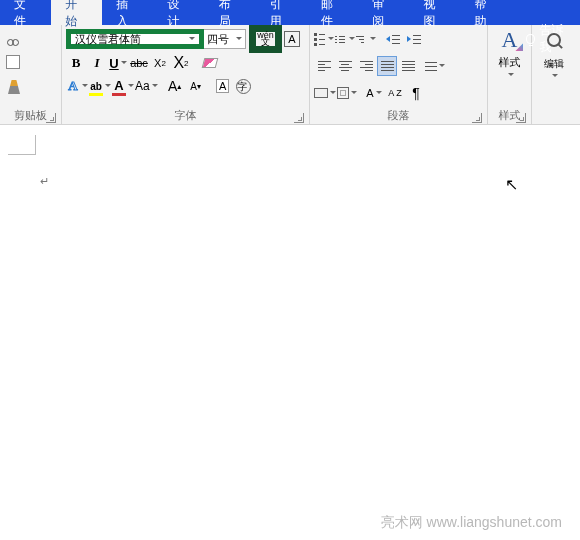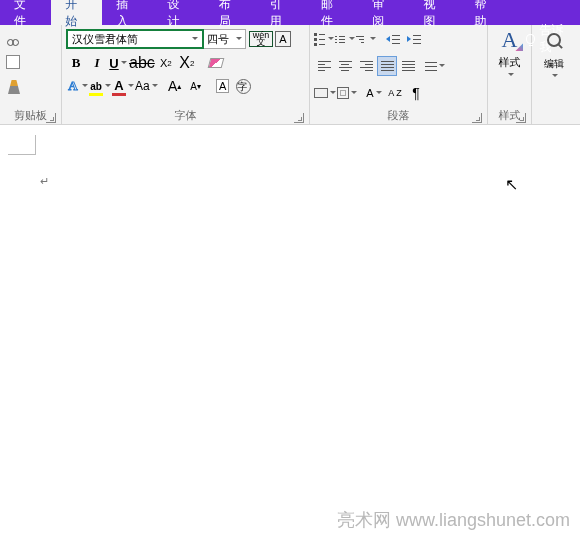--- a/index.html
+++ b/index.html
@@ -1,18 +1,18 @@
 <!DOCTYPE html>
 <html><head>
 <meta charset="utf-8">
 <style>
 * { margin: 0; padding: 0; box-sizing: border-box; font-family: "Microsoft YaHei", sans-serif; }
 body { width: 580px; height: 540px; background: #fff; overflow: hidden; position: relative; }
 
-.tabs { background: #6d28d9; height: 25px; display: flex; align-items: stretch; color: #fff; font-size: 12px; }
+.tabs { background: #1d4ed8; height: 25px; display: flex; align-items: stretch; color: #fff; font-size: 12px; }
 .tab { padding: 0 14px; display: flex; align-items: center; cursor: pointer; }
 .tab.active { background: #f3f3f3; color: #2b579a; }
 .tab.tell { margin-left: auto; padding-right: 6px; gap: 4px; margin-top: 39px; }
 .bulb { width: 10px; height: 10px; border: 1px solid #fff; border-radius: 50%; position: relative; }
 .bulb::after { content: ""; position: absolute; width: 4px; height: 1px; background: #fff; left: 2px; bottom: -3px; }
 
 .ribbon { background: #f3f3f3; border-bottom: 1px solid #d4d4d4; height: 100px; display: flex; }
 .group { border-right: 1px solid #d4d4d4; display: flex; flex-direction: column; padding: 2px 4px 0; }
 .group-body { flex: 1; display: flex; align-items: flex-start; }
 .group-label { font-size: 11px; color: #666; text-align: center; height: 16px; line-height: 14px; position: relative; }
@@ -30,26 +30,26 @@
 .clip-icon::after { content: ""; position: absolute; top: 4px; left: 3px; width: 14px; height: 18px; background: #fff; border: 1px solid #ccc; }
 .scissors { width: 14px; height: 14px; position: relative; }
 .scissors::before, .scissors::after { content: ""; position: absolute; width: 5px; height: 5px; border: 1px solid #555; border-radius: 50%; bottom: 0; }
 .scissors::before { left: 0; } .scissors::after { right: 2px; }
 .copy-i { width: 12px; height: 12px; border: 1px solid #888; background: #fff; position: relative; }
 .copy-i::after { content: ""; position: absolute; left: -3px; top: -3px; width: 12px; height: 12px; border: 1px solid #888; background: #fff; }
 .brush { width: 12px; height: 14px; background: linear-gradient(#e0a030 40%, #888 40%); clip-path: polygon(30% 0, 70% 0, 100% 100%, 0 100%); }
 
 
 .fontbox { display: flex; margin: 2px 0 4px; }
-.fontname { width: 138px; height: 20px; border: 2px solid #15803d; background: #fff; font-size: 11px; padding: 0 4px; display: flex; align-items: center; justify-content: space-between; }
+.fontname { width: 138px; height: 20px; border: 5px solid #15803d; background: #fff; font-size: 11px; padding: 0 4px; display: flex; align-items: center; justify-content: space-between; }
 .fontsize { width: 42px; height: 20px; border: 1px solid #ababab; border-left: none; background: #fff; font-size: 11px; padding: 0 3px; display: flex; align-items: center; justify-content: space-between; }
 .row { display: flex; gap: 1px; margin-bottom: 3px; }
 .fb { font-family: "Times New Roman", serif; font-size: 13px; min-width: 20px; text-align: center; font-weight: bold; }
 .fi { font-style: italic; } .fu { text-decoration: underline; }
-.strike { text-decoration: line-through; font-size: 16px; }
+.strike { text-decoration: line-through; font-size: 11px; }
 .sub { font-size: 11px; } .sub sub, .sup sup { font-size: 8px; }
 .eraser { width: 14px; height: 10px; background: linear-gradient(135deg, #e85a9e 50%, #fff 50%); border: 1px solid #999; transform: skewX(-15deg); }
 .charA { font-family: serif; font-size: 13px; font-weight: bold; position: relative; display: inline-block; width: 14px; text-align: center; }
 .bar-under { position: absolute; bottom: -2px; left: 0; width: 100%; height: 3px; }
 .outline { -webkit-text-stroke: 1px #2b7cd3; color: transparent; }
 .highlight-bg { background: #fff; border: 1px solid #999; }
 .circled { border: 1px solid #666; border-radius: 50%; width: 15px; height: 15px; font-size: 10px; line-height: 13px; }
 
 
 .bullets { display: flex; flex-direction: column; gap: 2px; width: 12px; }
@@ -65,24 +65,24 @@
 
 
 .style-A { font-family: serif; font-size: 22px; color: #2b579a; position: relative; }
 .style-A::after { content: ""; position: absolute; right: -6px; bottom: 2px; width: 8px; height: 8px; background: linear-gradient(45deg,#e85a9e,#4aa3df); clip-path: polygon(0 100%,100% 100%,100% 0); }
 .search-i { width: 14px; height: 14px; border: 2px solid #555; border-radius: 50%; position: relative; } .search-i::after{content:"";position:absolute;width:6px;height:2px;background:#555;right:-4px;bottom:-2px;transform:rotate(45deg);}
 
 .doc-area { position: absolute; top: 125px; left: 0; right: 0; bottom: 0; background: #fff; }
 .page-edge { position: absolute; left: 8px; top: 10px; width: 28px; height: 20px; border-right: 1px solid #bbb; border-bottom: 1px solid #bbb; }
 .para-end { position: absolute; left: 40px; top: 50px; font-size: 11px; color: #777; }
 .cursor-ptr { position: absolute; left: 505px; top: 175px; font-size: 16px; color: #000; }
-.watermark { position: absolute; right: 10px; bottom: 8px; font-size: 18px; color: #b8b8b8; }
+.watermark { position: absolute; right: 18px; bottom: 8px; font-size: 14px; color: #b8b8b8; }
 .wm-cn { color: #b8b8b8; }
 
-.wen { font-size: 9px; border: 1px solid #14532d; padding: 0 1px; display: flex; flex-direction: column; line-height: 7px; width: 24px; align-items: center; }
+.wen { font-size: 9px; border: 7px solid #14532d; padding: 0 1px; display: flex; flex-direction: column; line-height: 7px; width: 33px; align-items: center; }
 .boxA { border: 1px solid #666; width: 16px; height: 16px; font-size: 11px; line-height: 14px; text-align: center; }
 </style>
 </head>
 <body>
 
 <div class="tabs">
   <div class="tab">文件</div>
   <div class="tab active">开始</div>
   <div class="tab">插入</div>
   <div class="tab">设计</div>

